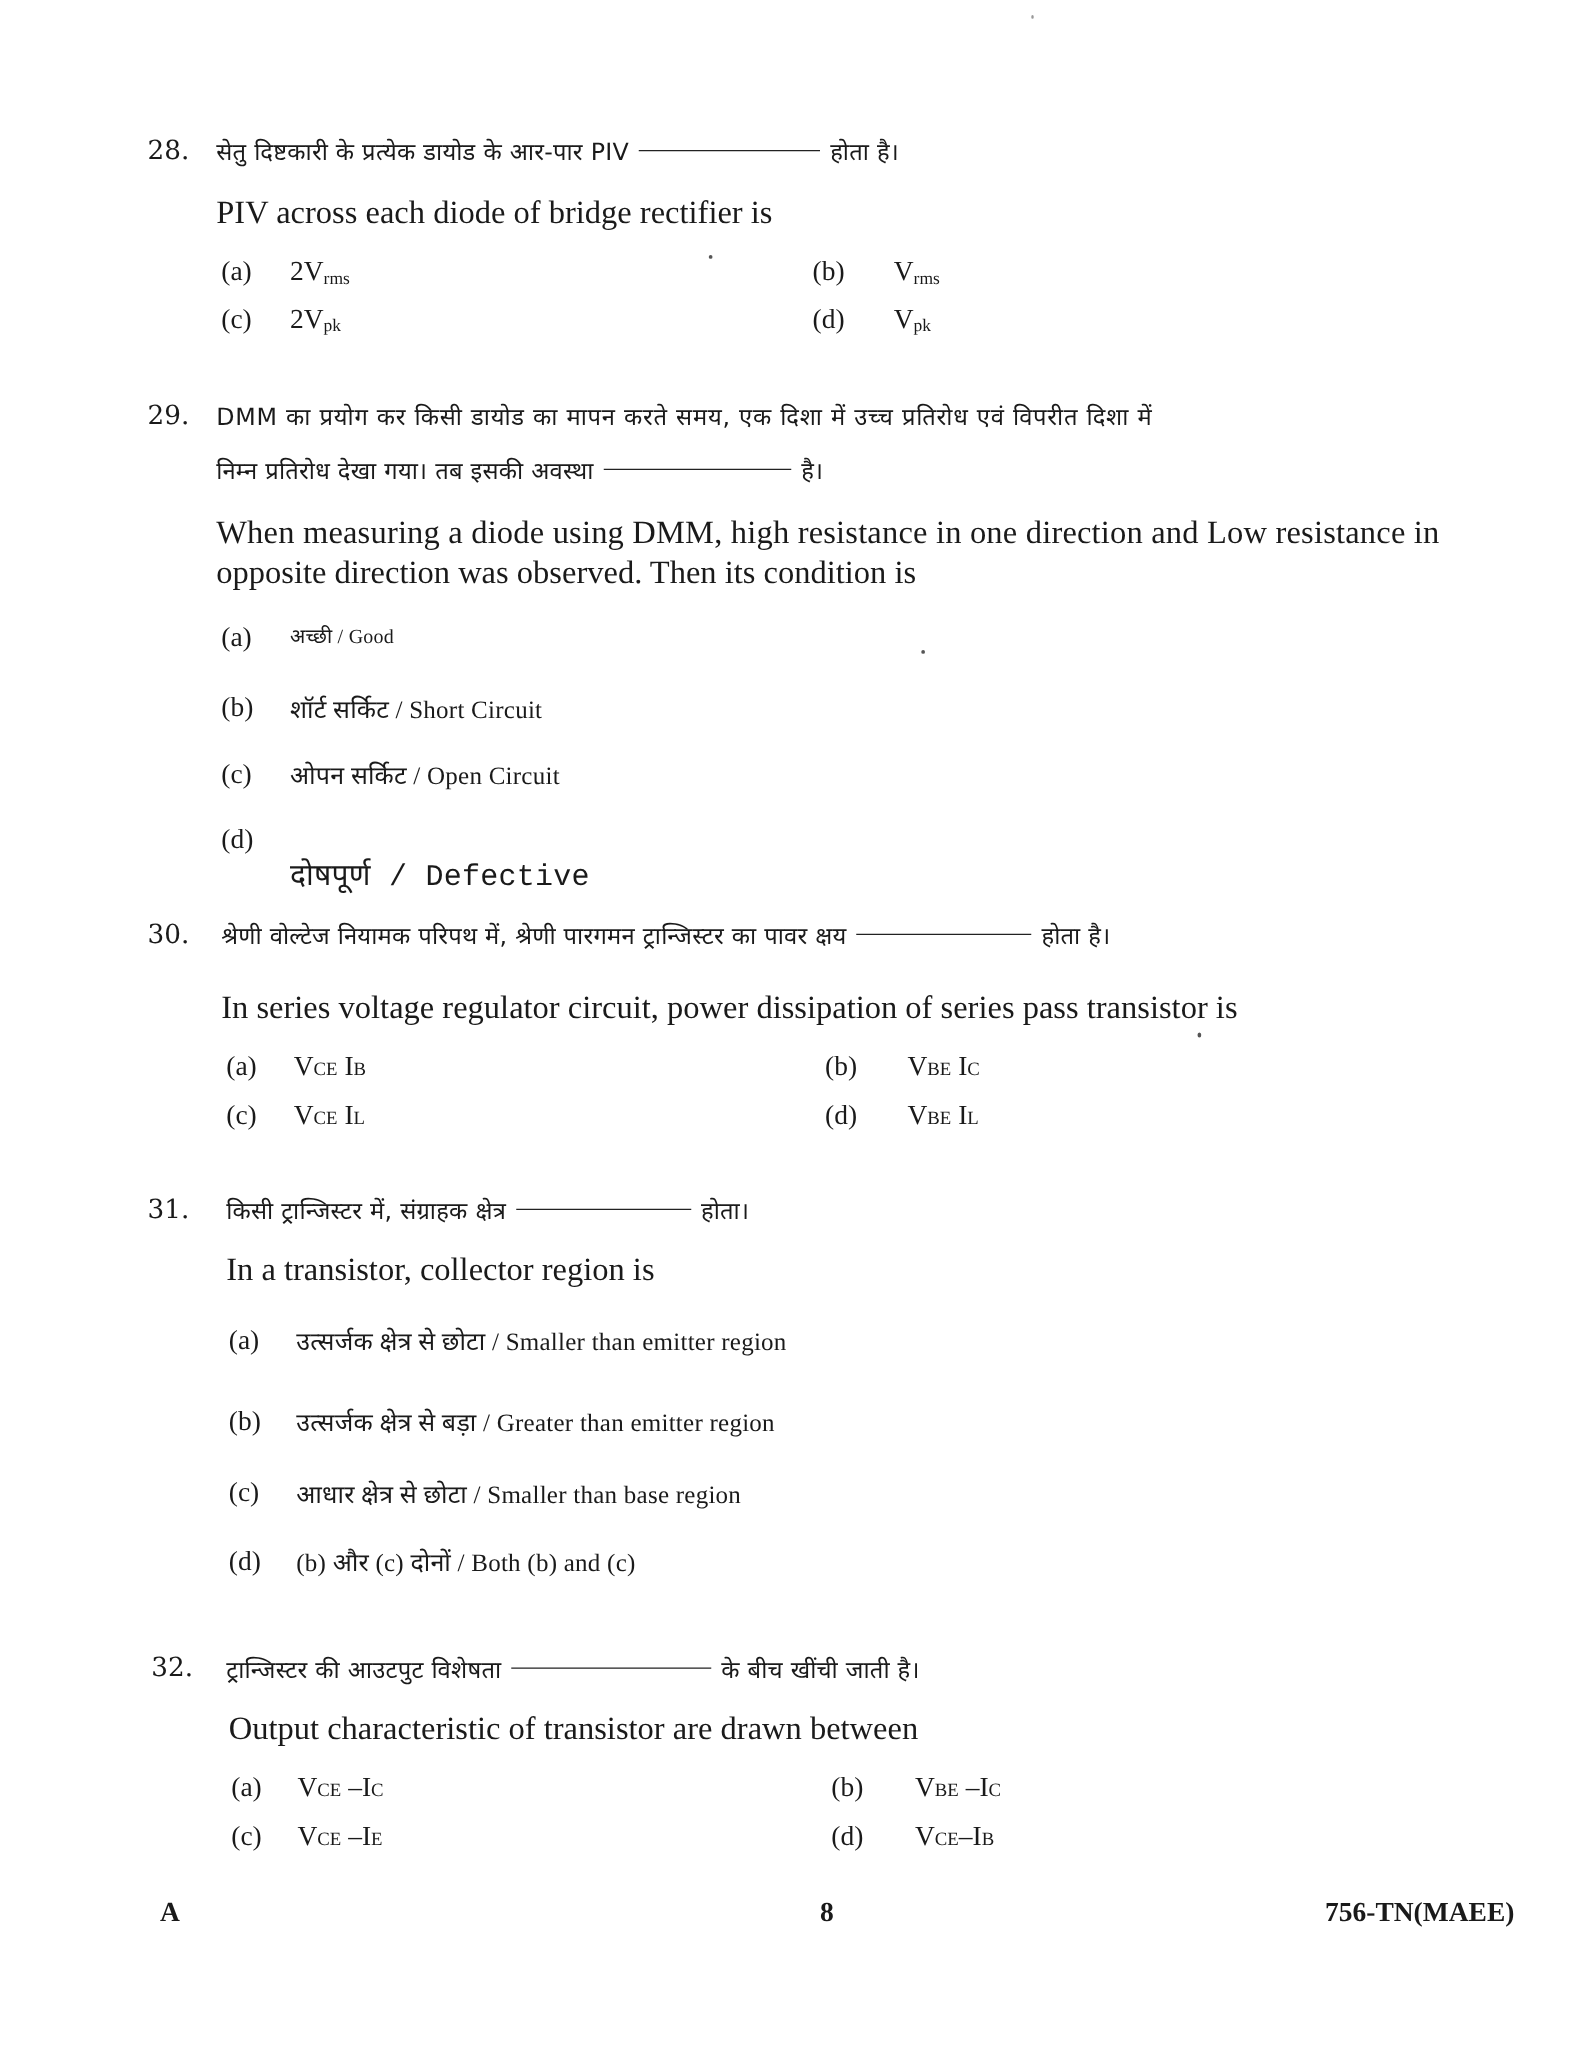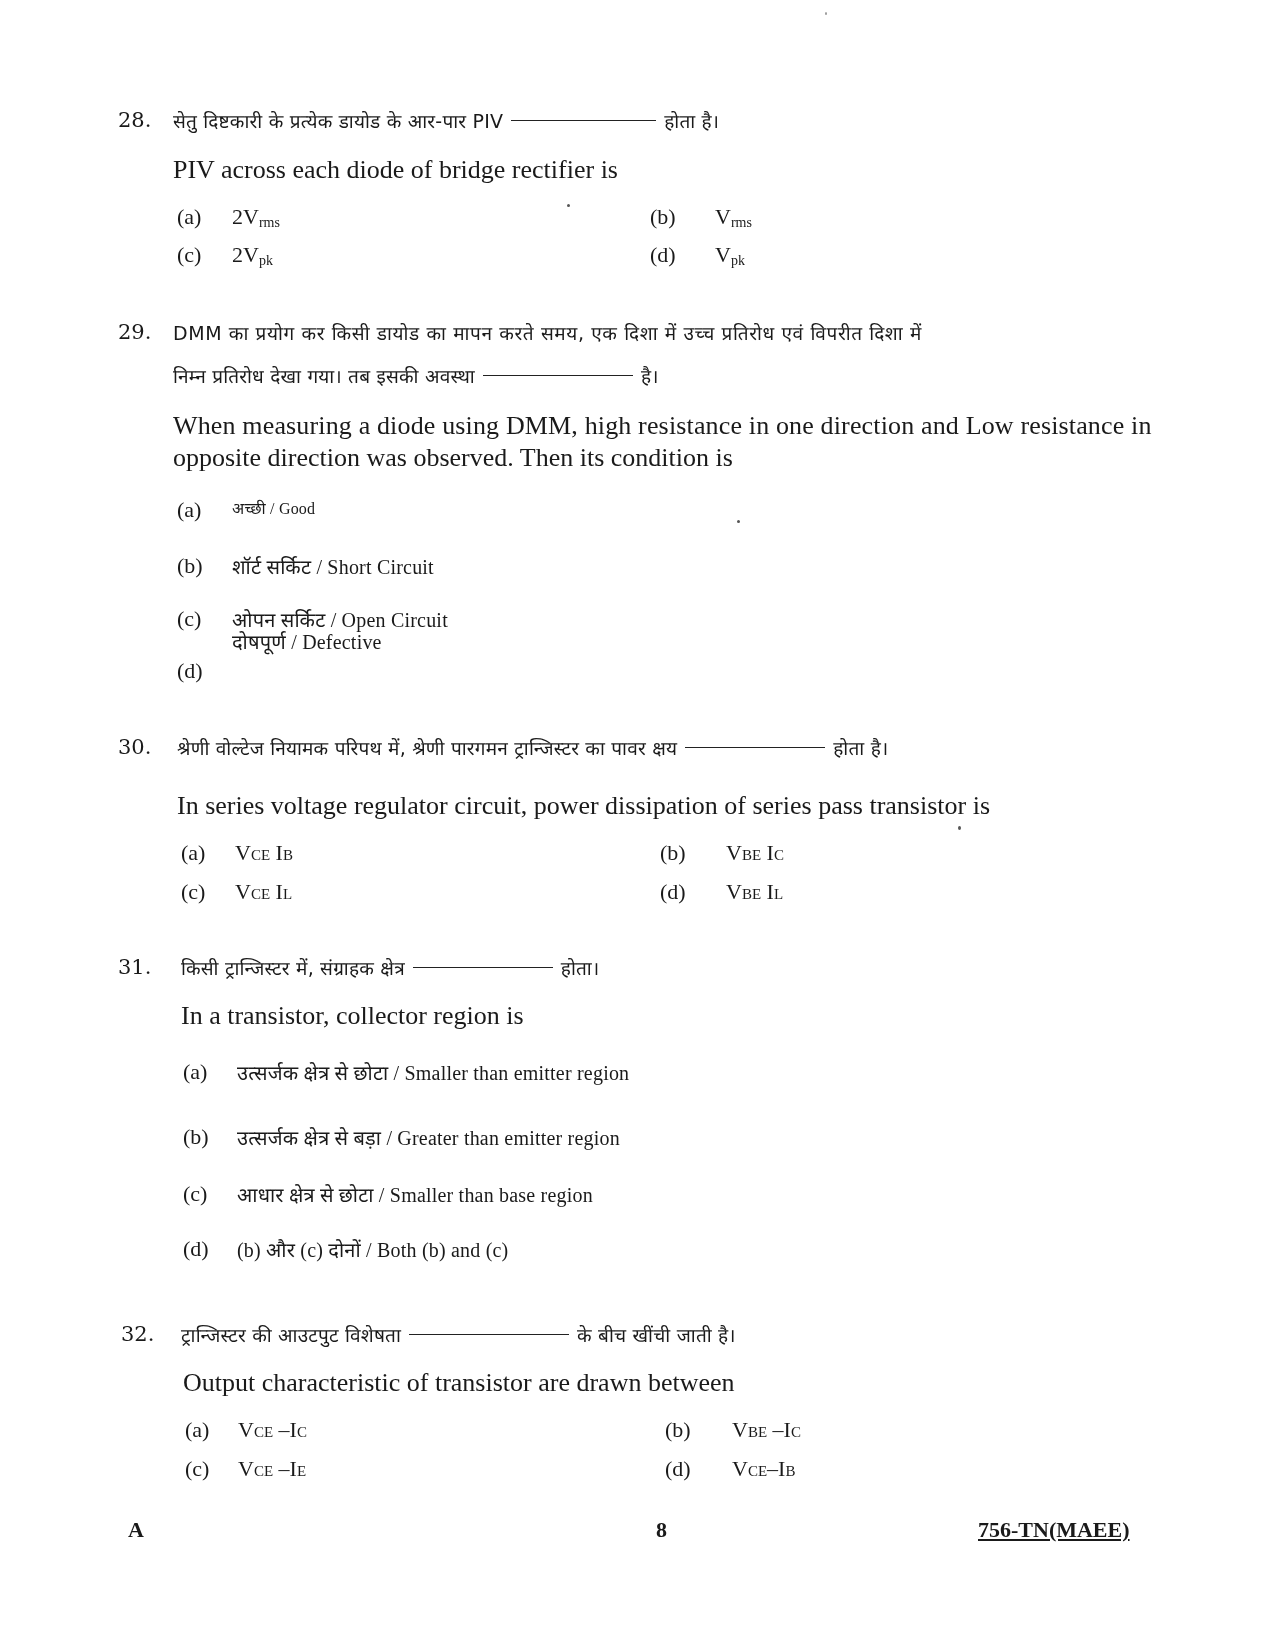--- a/index.html
+++ b/index.html
@@ -53,21 +53,21 @@
   <span class="abs eng" style="left:173px; top:411px; letter-spacing:0.15px;">When measuring a diode using DMM, high resistance in one direction and Low resistance in</span>
   <span class="abs eng" style="left:173px; top:443px;">opposite direction was observed. Then its condition is</span>
 
   <span class="abs opt-label" style="left:177px; top:497px;">(a)</span>
   <span class="abs opt-val hindi" style="left:232px; top:497px; font-size:16px;">अच्छी / Good</span>
   <span class="abs opt-label" style="left:177px; top:553px;">(b)</span>
   <span class="abs opt-val hindi" style="left:232px; top:553px; font-size:20px;">शॉर्ट सर्किट / Short Circuit</span>
   <span class="abs opt-label" style="left:177px; top:606px;">(c)</span>
   <span class="abs opt-val hindi" style="left:232px; top:606px; font-size:20px;">ओपन सर्किट / Open Circuit</span>
   <span class="abs opt-label" style="left:177px; top:658px;">(d)</span>
-  <span class="abs opt-val hindi" style="left:232px; top:628px; font-size:20px;">दोषपूर्ण / Defective</span>
+  <span class="abs opt-val hindi" style="left:232px; top:682px; font-size:24px;font-family:Liberation Mono, monospace;">दोषपूर्ण / Defective</span>
 </div>
 
 <div>
   <span class="abs qnum" style="left:118px; top:735px;">30.</span>
   <div class="abs hindi" style="left:177px; top:735px;">
     <span>श्रेणी वोल्टेज नियामक परिपथ में, श्रेणी पारगमन ट्रान्जिस्टर का पावर क्षय</span><span class="blank" style="width:140px;"></span><span>होता है।</span>
   </div>
   <span class="abs eng" style="left:177px; top:791px;">In series voltage regulator circuit, power dissipation  of  series  pass transistor is</span>
 
   <span class="abs opt-label" style="left:181px; top:840px;">(a)</span>
@@ -112,19 +112,19 @@
 
   <span class="abs opt-label" style="left:185px; top:1456px;">(c)</span>
   <span class="abs opt-val" style="left:238px; top:1456px;"><span>V</span><span class="sc">CE</span><span> –</span><span>I</span><span class="sc">E</span></span>
   <span class="abs opt-label" style="left:665px; top:1456px;">(d)</span>
   <span class="abs opt-val" style="left:732px; top:1456px;"><span>V</span><span class="sc">CE</span><span>–</span><span>I</span><span class="sc">B</span></span>
 </div>
 
 <div>
   <span class="abs footer" style="left:128px; top:1517px;">A</span>
   <span class="abs footer" style="left:656px; top:1517px;">8</span>
-  <span class="abs footer" style="left:978px; top:1517px;text-decoration:underline;">756-TN(MAEE)</span>
+  <span class="abs footer" style="left:1060px; top:1517px;">756-TN(MAEE)</span>
 </div>
 
 <div class="speck" style="left:567px; top:204px; width:3px; height:3px;"></div>
 <div class="speck" style="left:737px; top:520px; width:3px; height:3px;"></div>
 <div class="speck" style="left:958px; top:826px; width:3px; height:4px;"></div>
 <div class="speck" style="left:825px; top:12px; width:2px; height:3px; background:#999;"></div>
 
 </body></html>

